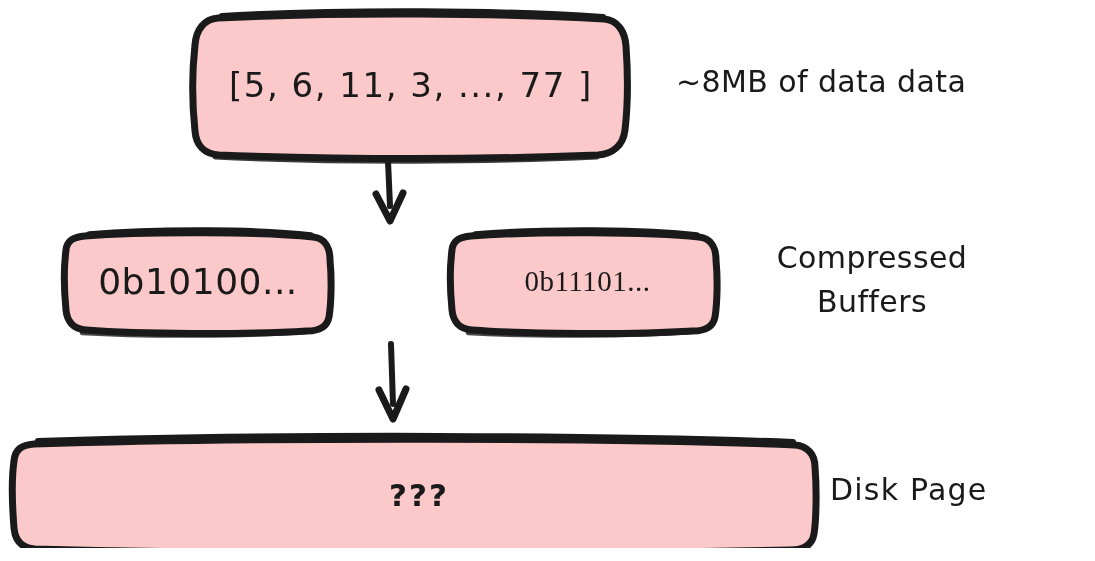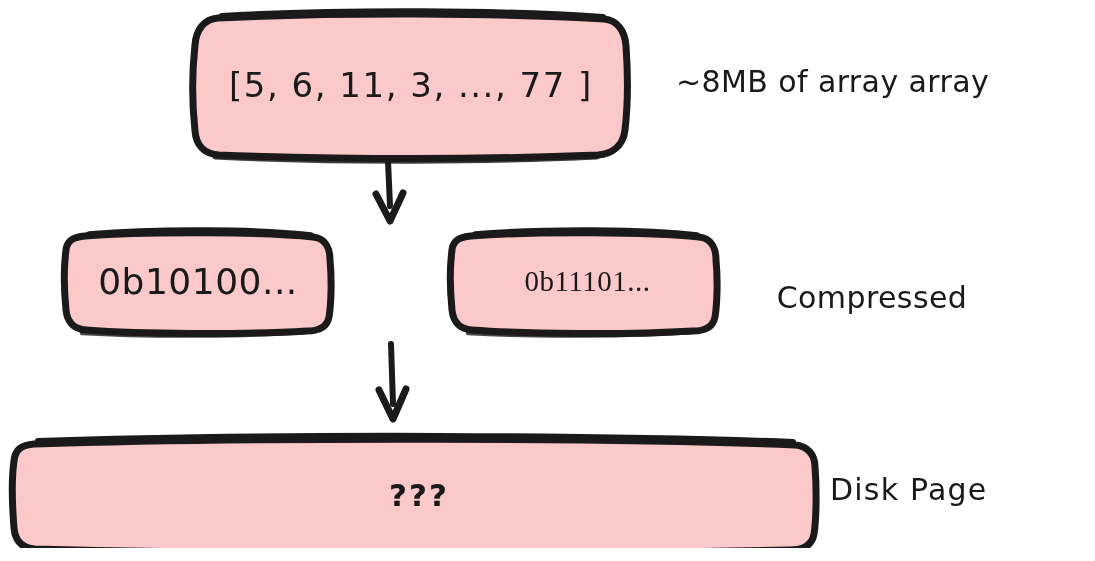--- a/index.html
+++ b/index.html
@@ -84,21 +84,20 @@
   }
   #annotation-array-size {
     left: 676px; top: 64px;
   }
   #annotation-compressed-buffers {
     left: 772px; top: 236px;
     width: 200px;
     text-align: center;
     line-height: 1.45;
     white-space: normal;
-    margin-top: 40px;
   }
   #annotation-disk-page {
     left: 830px; top: 472px;
     letter-spacing: 1.2px;
   }
   .annotation-line { display: block; }
 </style>
 </head>
 <body>
 
@@ -163,24 +162,25 @@
 
   <div class="node" id="node-buffer-b">
     <span class="node-label">0b11101...</span>
   </div>
 
   <div class="node" id="node-disk-page">
     <span class="node-label">???</span>
   </div>
 
   <div class="annotation" id="annotation-array-size">
-    <span class="annotation-line">~8MB of array array</span>
+    <span class="annotation-line">~8MB of data data</span>
   </div>
 
   <div class="annotation" id="annotation-compressed-buffers">
     <span class="annotation-line">Compressed</span>
+    <span class="annotation-line">Buffers</span>
   </div>
 
   <div class="annotation" id="annotation-disk-page">
     <span class="annotation-line">Disk Page</span>
   </div>
 
 </div>
 
 </body></html>

